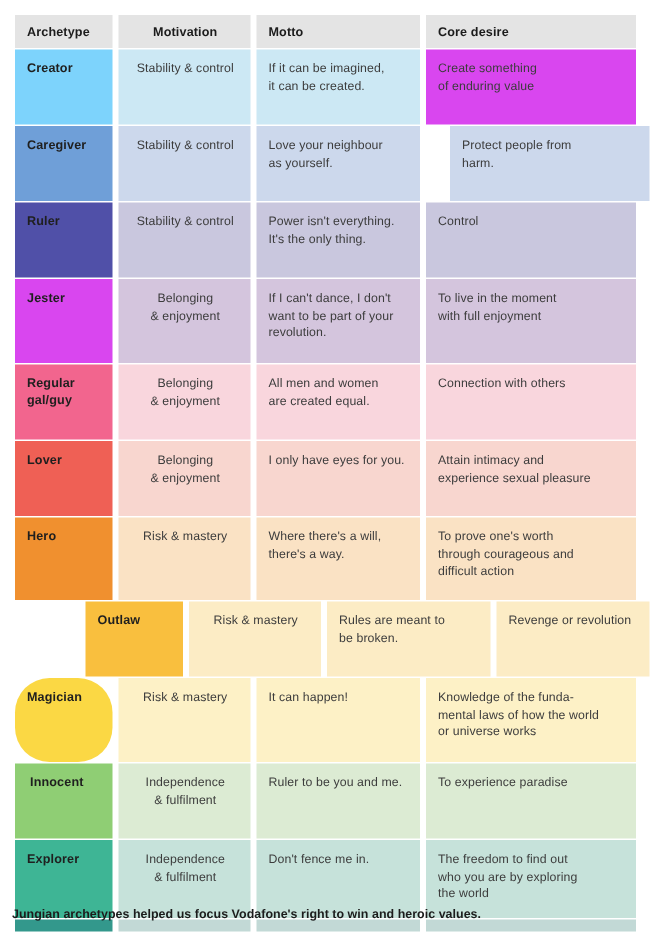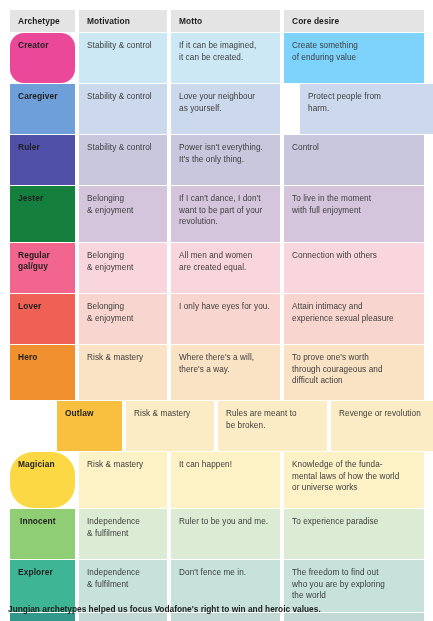--- a/index.html
+++ b/index.html
@@ -27,21 +27,21 @@
   .cell{
     box-sizing:border-box;
     padding:7px 7px 6px 8px;
     font-size:8.2px;
     line-height:11.4px;
     color:#3c3c3c;
     letter-spacing:0.08px;
     overflow:hidden;
   }
   .c1{ width:65px; flex:0 0 65px; }
-  .c2{ width:88px; flex:0 0 88px; }
+  .c2{ width:88px; flex:0 0 88px;text-align:center; }
   .c3{ width:109px; flex:0 0 109px; }
   .c4{ width:140px; flex:0 0 140px; }
 
   
   .row.header .cell{
     background:#e4e4e4;
     font-weight:bold;
     font-size:8.4px;
     color:#1c1c1c;
     padding-top:6px;
@@ -79,39 +79,39 @@
 
   <div id="table">
 
   <div class="row header">
         <div class="cell c1">Archetype</div>
         <div class="cell c2">Motivation</div>
         <div class="cell c3">Motto</div>
         <div class="cell c4">Core desire</div>
       </div>
       <div class="row" style="min-height: 50px;">
-        <div class="cell c1 label" style="background: #ec4899; min-height: 50px; border-radius: 14px;">Creator</div>
+        <div class="cell c1 label" style="background: #7dd3fc; min-height: 50px;">Creator</div>
         <div class="cell c2" style="background: rgb(204, 232, 244); min-height: 50px;">Stability &amp; control</div>
         <div class="cell c3" style="background: rgb(204, 232, 244); min-height: 50px;">If it can be imagined,<br>it can be created.</div>
-        <div class="cell c4" style="background: #7dd3fc; min-height: 50px;">Create something<br>of enduring value</div>
+        <div class="cell c4" style="background: #d946ef; min-height: 50px;">Create something<br>of enduring value</div>
       </div>
       <div class="row" style="min-height: 50px;">
         <div class="cell c1 label" style="background: rgb(111, 159, 216); min-height: 50px;">Caregiver</div>
         <div class="cell c2" style="background: rgb(204, 216, 236); min-height: 50px;">Stability &amp; control</div>
         <div class="cell c3" style="background: rgb(204, 216, 236); min-height: 50px;">Love your neighbour<br>as yourself.</div>
         <div class="cell c4" style="background: rgb(204, 216, 236); min-height: 50px; margin-left: 16px;">Protect people from<br>harm.</div>
       </div>
       <div class="row" style="min-height: 50px;">
         <div class="cell c1 label" style="background: rgb(80, 80, 168); min-height: 50px;">Ruler</div>
         <div class="cell c2" style="background: rgb(201, 199, 222); min-height: 50px;">Stability &amp; control</div>
         <div class="cell c3" style="background: rgb(201, 199, 222); min-height: 50px;">Power isn't everything.<br>It's the only thing.</div>
         <div class="cell c4" style="background: rgb(201, 199, 222); min-height: 50px;">Control</div>
       </div>
       <div class="row" style="min-height: 56px;">
-        <div class="cell c1 label" style="background: #15803d; min-height: 56px;">Jester</div>
+        <div class="cell c1 label" style="background: #d946ef; min-height: 56px;">Jester</div>
         <div class="cell c2" style="background: rgb(212, 197, 221); min-height: 56px;">Belonging<br>&amp; enjoyment</div>
         <div class="cell c3" style="background: rgb(212, 197, 221); min-height: 56px;">If I can't dance, I don't<br>want to be part of your<br>revolution.</div>
         <div class="cell c4" style="background: rgb(212, 197, 221); min-height: 56px;">To live in the moment<br>with full enjoyment</div>
       </div>
       <div class="row" style="min-height: 50px;">
         <div class="cell c1 label" style="background: rgb(242, 101, 142); min-height: 50px;">Regular<br>gal/guy</div>
         <div class="cell c2" style="background: rgb(249, 214, 221); min-height: 50px;">Belonging<br>&amp; enjoyment</div>
         <div class="cell c3" style="background: rgb(249, 214, 221); min-height: 50px;">All men and women<br>are created equal.</div>
         <div class="cell c4" style="background: rgb(249, 214, 221); min-height: 50px;">Connection with others</div>
       </div>

